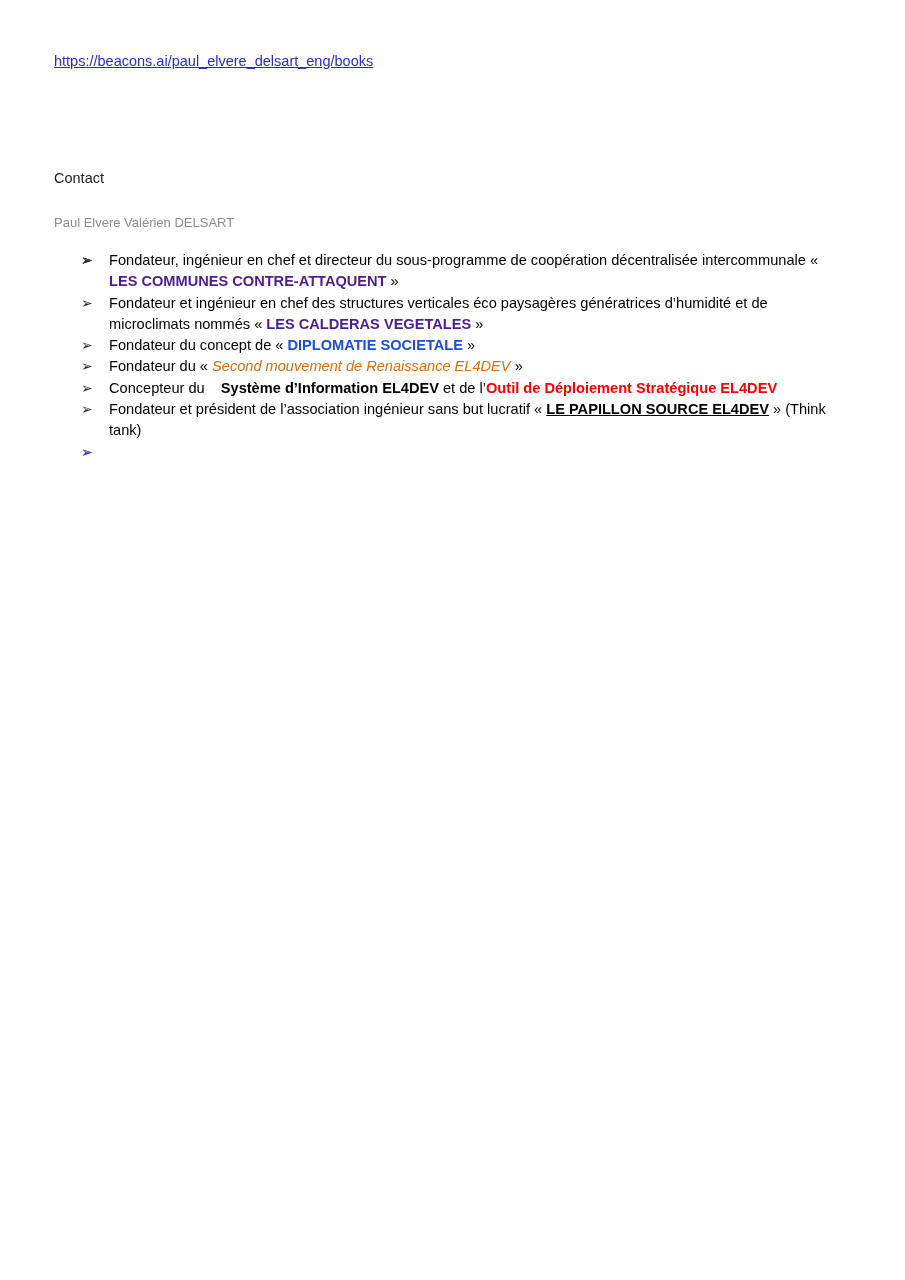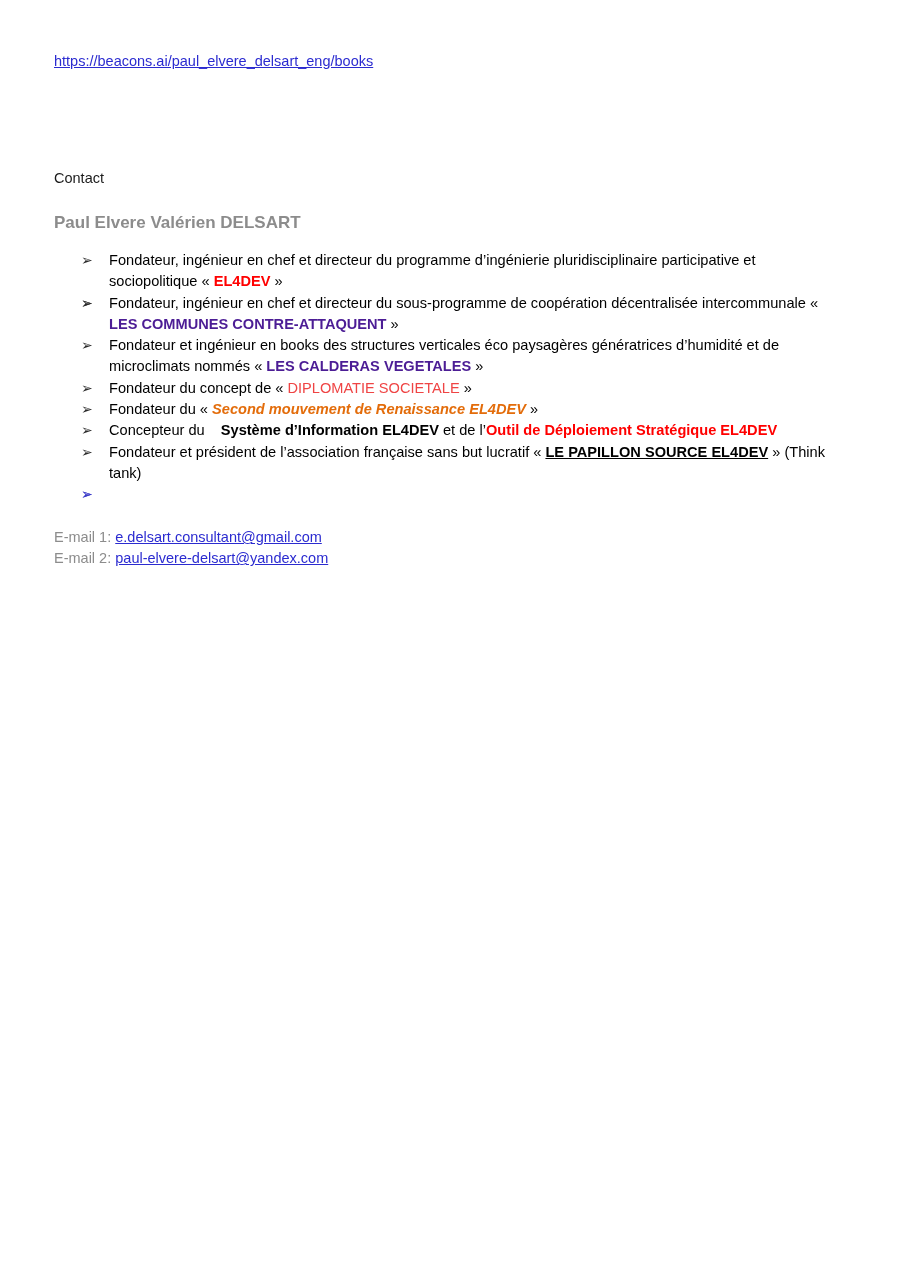--- a/index.html
+++ b/index.html
@@ -36,24 +36,23 @@
 
   
   .contact-heading {
     margin: 99px 0 0 1px;
     font-size: 14.5px;
     line-height: 18px;
     color: #1a1a1a;
   }
   .contact-name {
     margin: 27px 0 0 1px;
-    font-size: 17px;
+    font-size: 13px;
     line-height: 18px;
     color: #8c8c8c;
-    font-weight: bold;
   }
 
   
   .bullet-list {
     margin: 18px 0 0 0;
     padding: 0;
     list-style: none;
   }
   .bullet-item {
     position: relative;
@@ -74,22 +73,22 @@
     font-family: "DejaVu Sans", sans-serif;
   }
   .bullet-marker.blue {
     color: #3b3bc8;
   }
 
   
   .t-red      { color: #ff0000; font-weight: bold; }
   .t-blue     { color: #4472a8; font-weight: bold; }
   .t-green    { color: #4c1d95; font-weight: bold; }
-  .t-purple   { color: #ef4444; font-weight: normal; }
-  .t-orange   { color: #e36c0a; font-weight: bold; font-style: italic; }
+  .t-purple   { color: #1d4ed8; font-weight: bold; }
+  .t-orange   { color: #e36c0a; font-weight: normal; font-style: italic; }
   .t-bold     { font-weight: bold; color: #000000; margin-left: 12px; }
   .t-bold-ul  { font-weight: bold; color: #000000; text-decoration: underline; }
 
   
   .email-block {
     margin: 43px 0 0 1px;
   }
   .email-line {
     font-size: 14.5px;
     line-height: 21px;
@@ -107,30 +106,26 @@
 
   <p class="url-line">
     <a class="url-link" href="#">https://beacons.ai/paul_elvere_delsart_eng/books</a>
   </p>
 
   <div class="contact-heading">Contact</div>
 
   <div class="contact-name">Paul Elvere Valérien DELSART</div>
 
   <ul class="bullet-list" id="bullet-list">
-      <li class="bullet-item"><span class="bullet-marker">➢</span><span><span>Fondateur, ingénieur en chef et directeur du programme d’ingénierie pluridisciplinaire participative et sociopolitique « </span><span class="t-red">EL4DEV</span><span> »</span></span></li>
+      <li class="bullet-item"><span class="bullet-marker">➢</span></li>
       <li class="bullet-item"><span class="bullet-marker">➢</span></li>
       <li class="bullet-item"><span class="bullet-marker">➢</span><span><span>Fondateur, ingénieur en chef et directeur du sous-programme de coopération décentralisée intercommunale « </span><span class="t-green">LES COMMUNES CONTRE-ATTAQUENT</span><span> »</span></span></li>
-      <li class="bullet-item"><span class="bullet-marker">➢</span><span><span>Fondateur et ingénieur en books des structures verticales éco paysagères génératrices d’humidité et de microclimats nommés « </span><span class="t-green">LES CALDERAS VEGETALES</span><span> »</span></span></li>
+      <li class="bullet-item"><span class="bullet-marker">➢</span><span><span>Fondateur et ingénieur en chef des structures verticales éco paysagères génératrices d’humidité et de microclimats nommés « </span><span class="t-green">LES CALDERAS VEGETALES</span><span> »</span></span></li>
       <li class="bullet-item"><span class="bullet-marker">➢</span><span><span>Fondateur du concept de « </span><span class="t-purple">DIPLOMATIE SOCIETALE</span><span> »</span></span></li>
       <li class="bullet-item"><span class="bullet-marker">➢</span><span><span>Fondateur du « </span><span class="t-orange">Second mouvement de Renaissance EL4DEV</span><span> »</span></span></li>
       <li class="bullet-item"><span class="bullet-marker">➢</span><span><span>Concepteur du </span><span class="t-bold">Système d’Information EL4DEV</span><span> et de l’</span><span class="t-red">Outil de Déploiement Stratégique EL4DEV</span></span></li>
-      <li class="bullet-item"><span class="bullet-marker">➢</span><span><span>Fondateur et président de l’association française sans but lucratif « </span><span class="t-bold-ul">LE PAPILLON SOURCE EL4DEV</span><span> » (Think tank)</span></span></li>
+      <li class="bullet-item"><span class="bullet-marker">➢</span><span><span>Fondateur et président de l’association ingénieur sans but lucratif « </span><span class="t-bold-ul">LE PAPILLON SOURCE EL4DEV</span><span> » (Think tank)</span></span></li>
       <li class="bullet-item"><span class="bullet-marker blue">➢</span></li>
       <li class="bullet-item"><span class="bullet-marker blue">➢</span></li>
     </ul>
 
-  <div class="email-block" id="email-block">
-      <div class="email-line"><span>E-mail 1: </span><a class="email-link" href="#">e.delsart.consultant@gmail.com</a></div>
-      <div class="email-line"><span>E-mail 2: </span><a class="email-link" href="#">paul-elvere-delsart@yandex.com</a></div>
-    </div>
 
 </div>
 
 </body></html>

